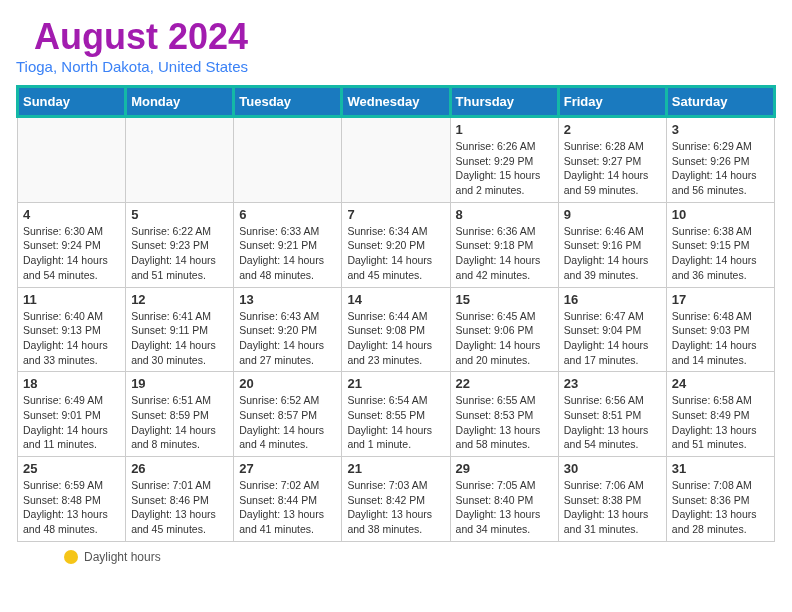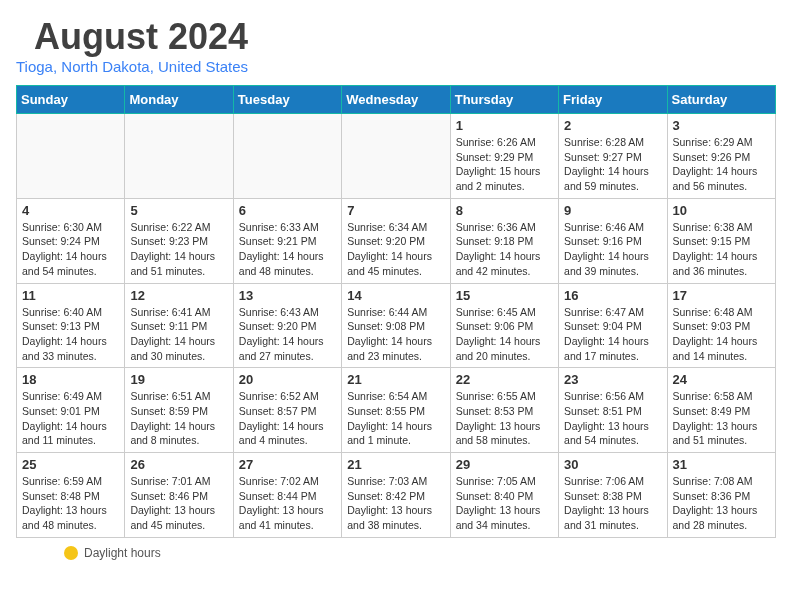--- a/index.html
+++ b/index.html
@@ -29,39 +29,39 @@
     }
     .logo-text span {
       color: #1a7abf;
     }
     .title-block {
       text-align: right;
     }
     .main-title {
       font-size: 36px;
       font-weight: bold;
-      color: #404040;
+      color: #a21caf;
     }
     .subtitle {
       font-size: 15px;
       color: #3b82f6;
     }
     .calendar {
       width: 100%;
       border-collapse: collapse;
       font-size: 11px;
     }
     .calendar th {
       background: #1a7abf;
       color: #fff;
       padding: 6px 4px;
       text-align: left;
       font-size: 13px;
       font-weight: bold;
-      border: 1px solid #14b8a6;
+      border: 3px solid #14b8a6;
     }
     .calendar td {
       border: 1px solid #ccc;
       vertical-align: top;
       padding: 4px 5px;
       width: 108px;
       min-height: 80px;
       background: #fff;
     }
     .calendar td.empty {

